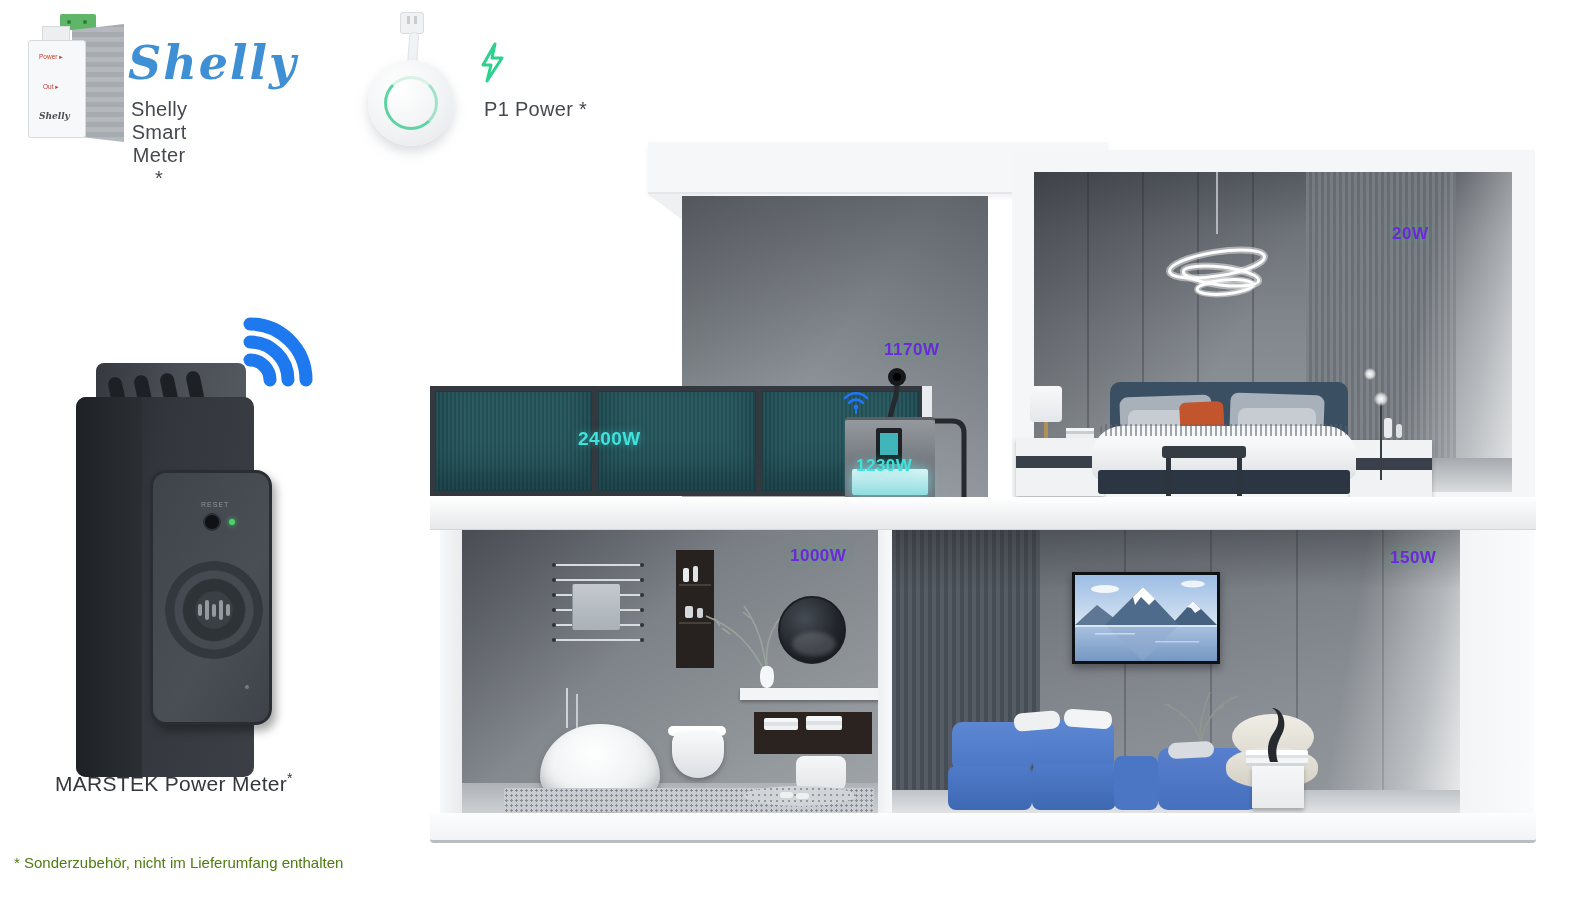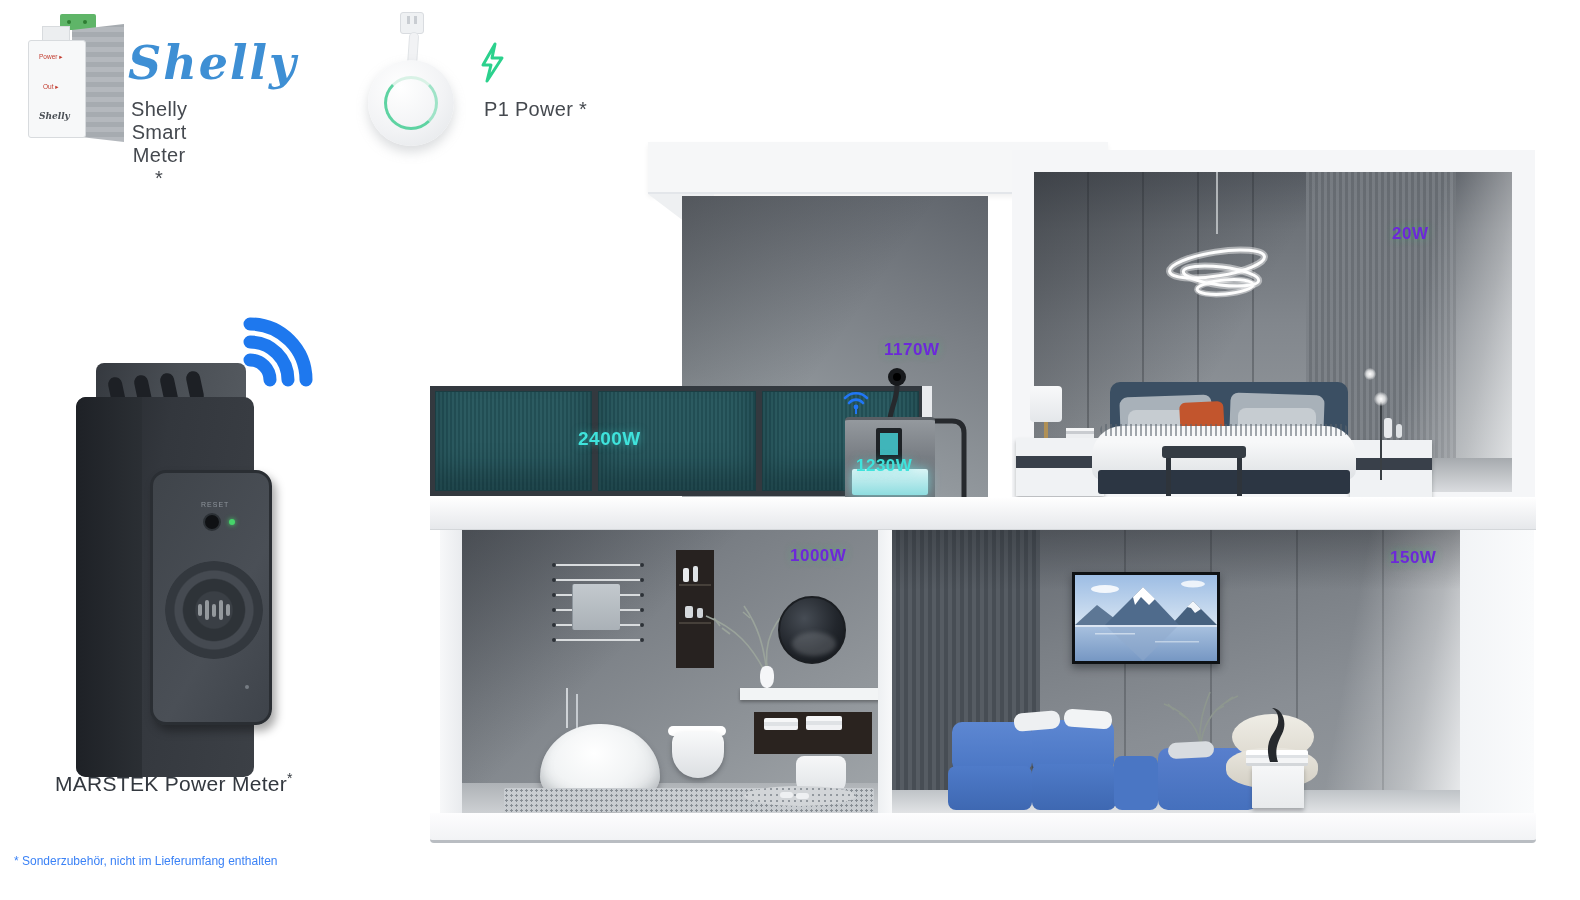--- a/index.html
+++ b/index.html
@@ -13,21 +13,21 @@
   .green { color:#6d28d9; text-shadow:0 0 8px rgba(46,204,113,.45); }
   .cyan  { color:#3fe3dc; text-shadow:0 0 8px rgba(63,227,220,.5); }
 
   
   .shelly-logo { font-family:"DejaVu Serif", serif; font-style:italic; font-weight:bold;
                  font-size:46px; color:#3e8fd4; letter-spacing:2px; }
   .shelly-label, .hw-label { font-size:20px; color:#45494f; letter-spacing:.3px; }
   .hw-logo { font-size:30px; font-weight:bold; color:#1d212b; letter-spacing:-.5px; }
   .marstek-label { font-size:21px; color:#33383f; letter-spacing:.3px; }
   .marstek-label sup { font-size:14px; }
-  .footnote { font-size:12px; color:#3b82f6; }
+  .footnote { font-size:15px; color:#4d7c0f; }
 
   
   .tinyred { position:absolute; font-size:6.5px; color:#c23b2e; }
   .tinyscript { position:absolute; font-size:9px; font-style:italic; font-weight:bold; color:#4a4f55; font-family:"DejaVu Serif",serif;}
   .reset-txt { position:absolute; font-size:7px; color:#8d939a; letter-spacing:1px; }
 
   
   .room-floor { position:absolute; left:0; right:0; bottom:0; }
   .bar { position:absolute; background:#d9dcde; height:2px; }
   .dot { position:absolute; width:4px; height:4px; border-radius:50%; background:#2c3137; }

